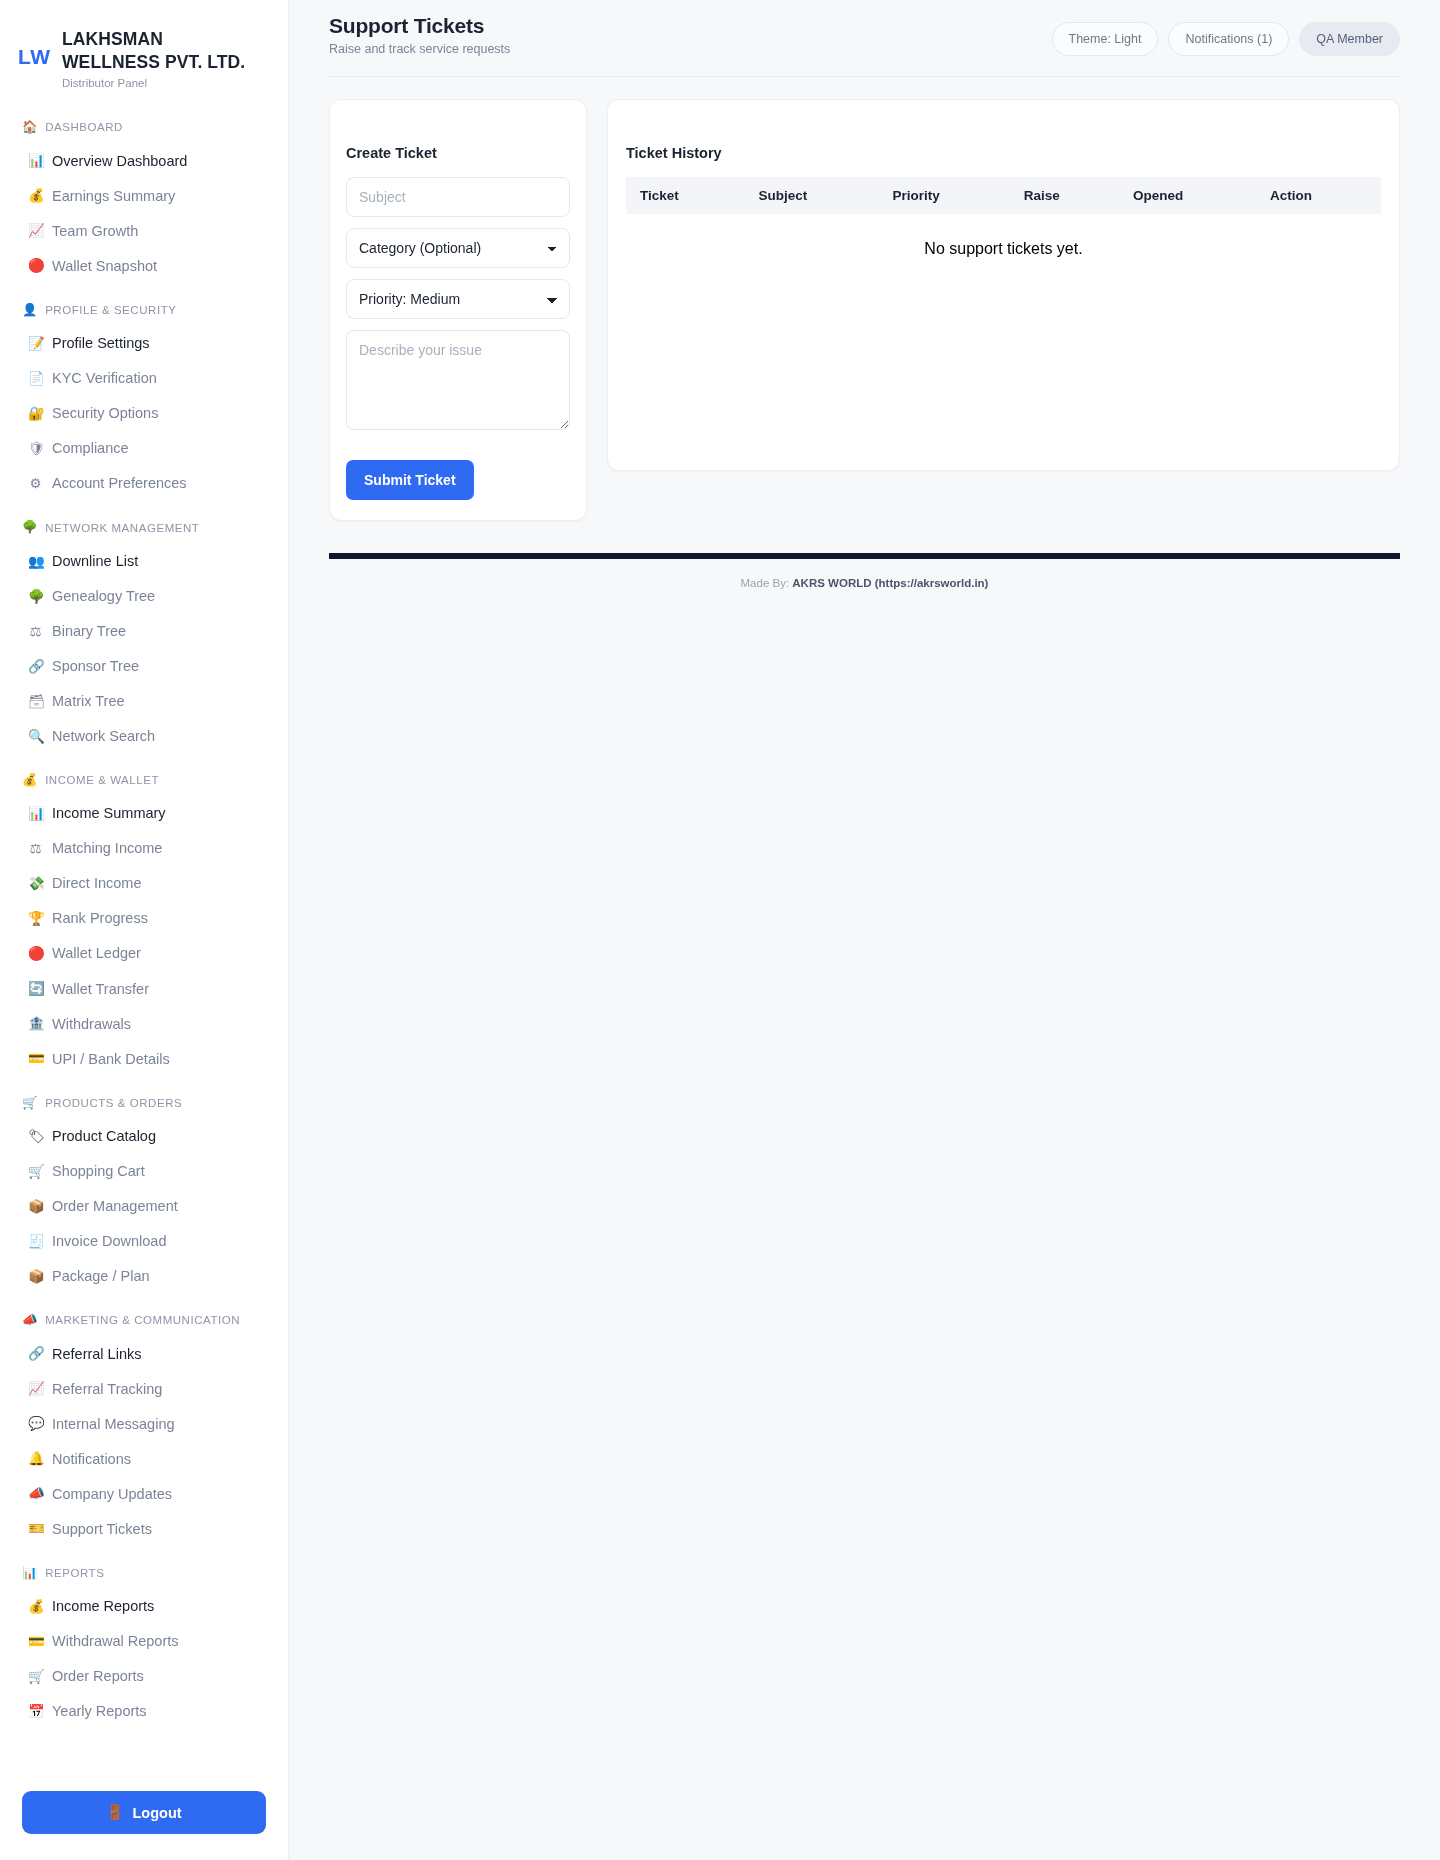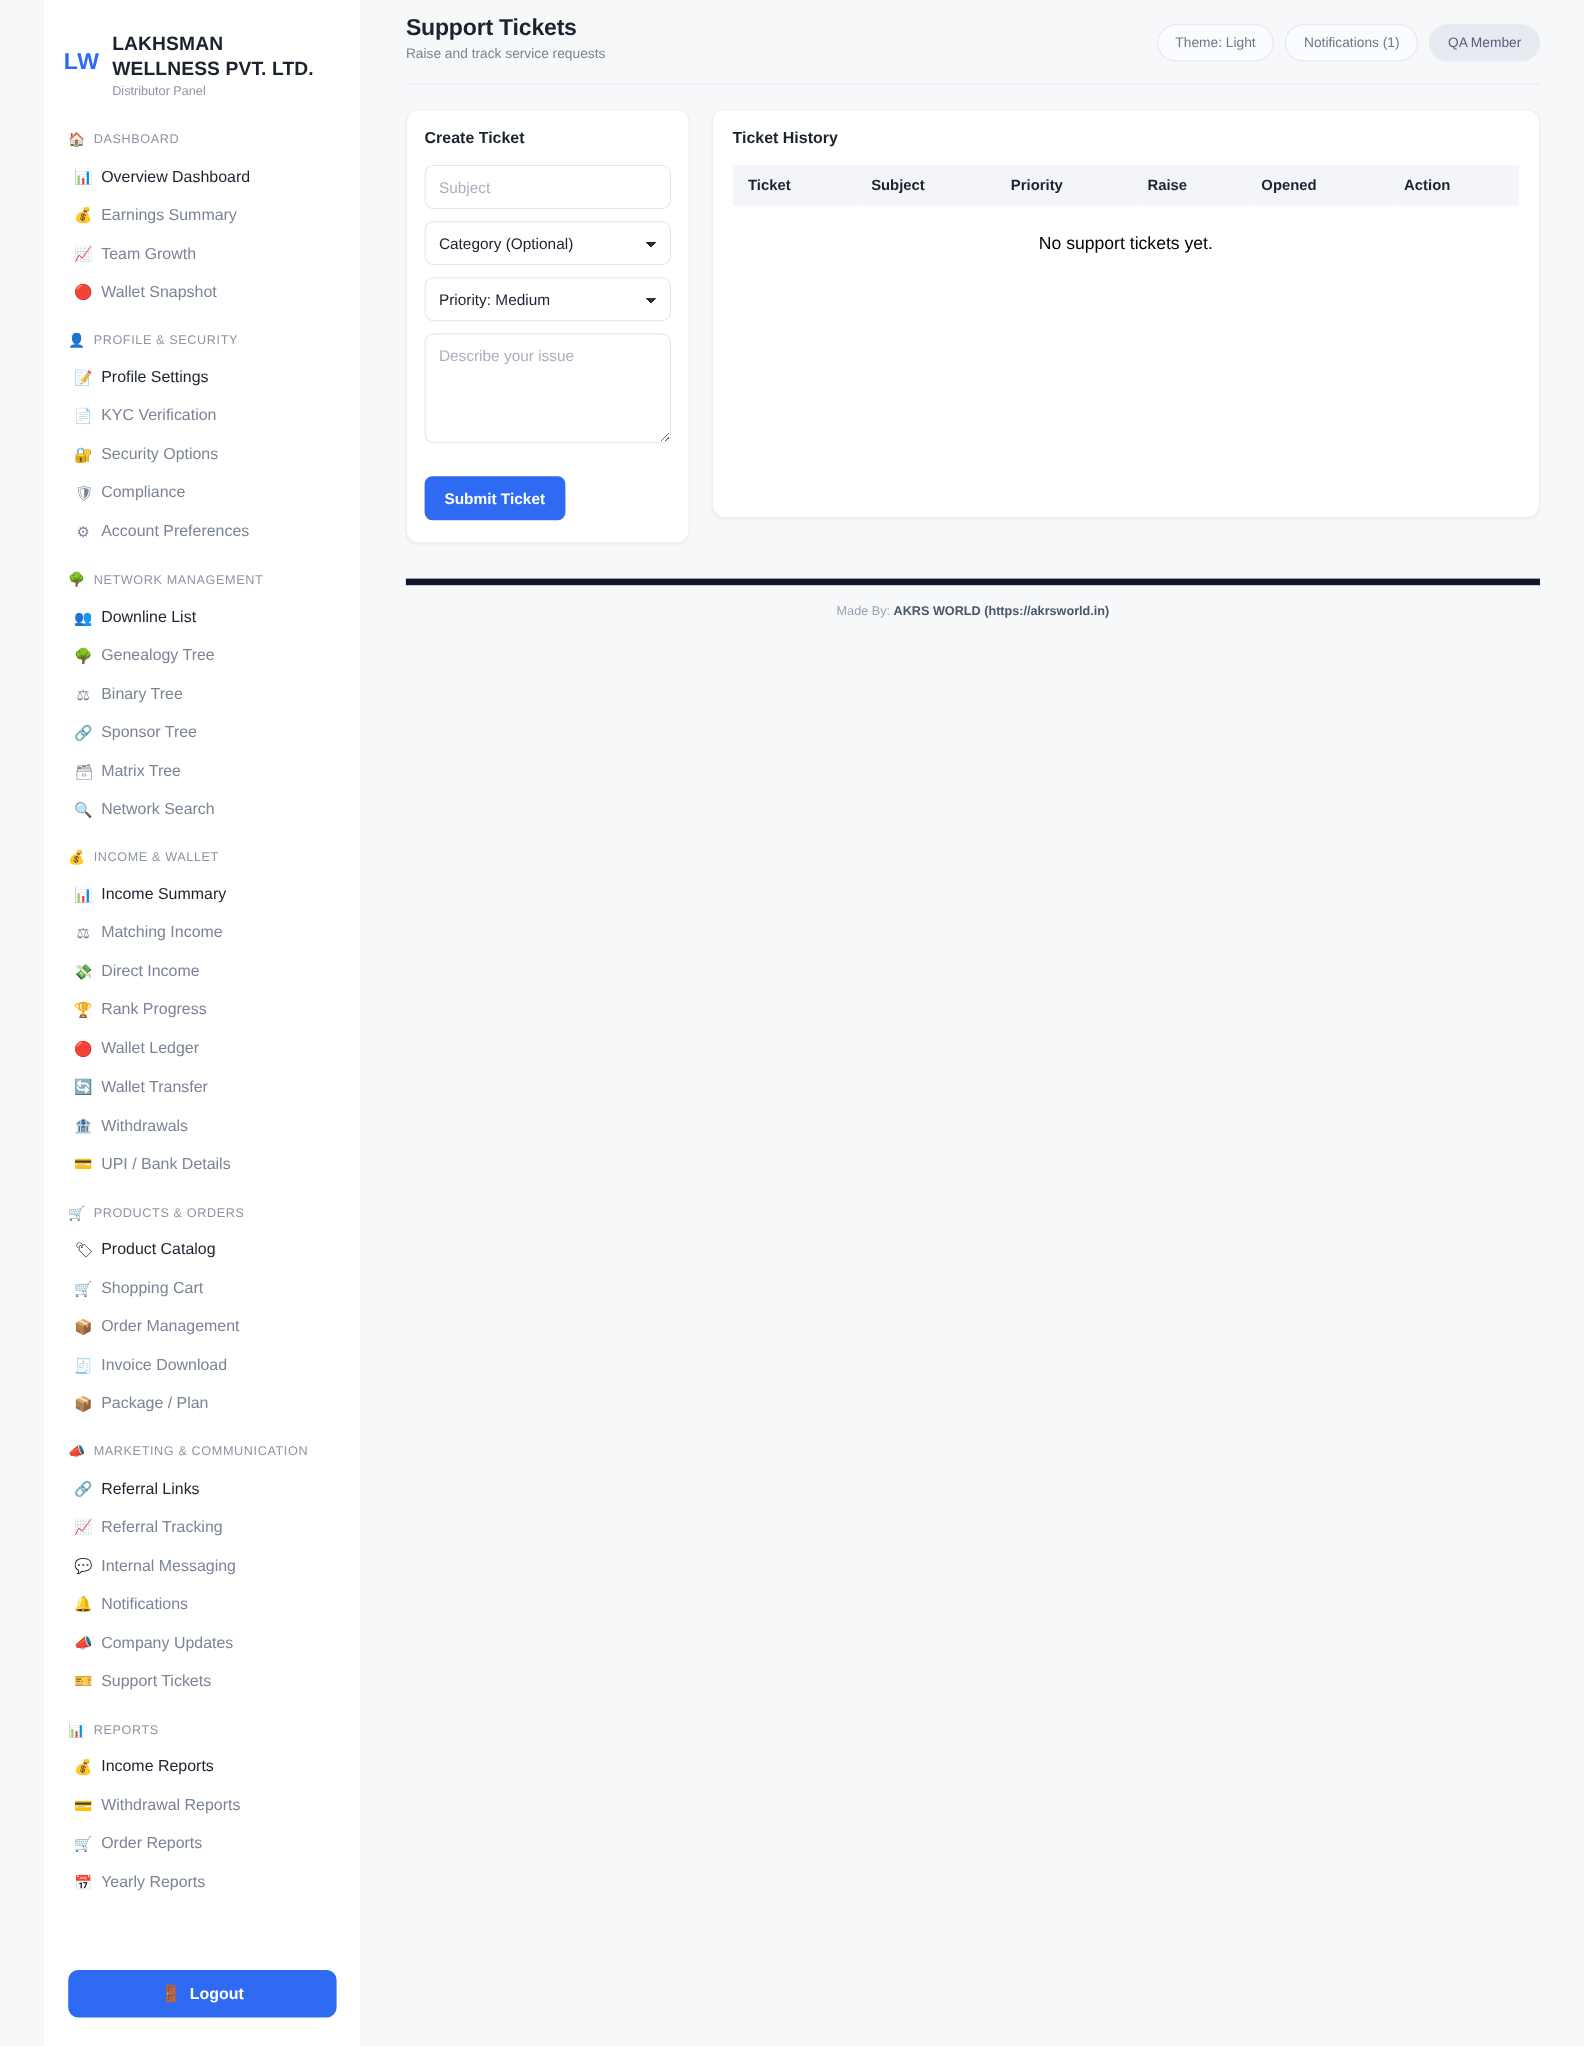--- a/index.html
+++ b/index.html
@@ -11,21 +11,21 @@
     overflow: hidden;
   }
   .app { display: flex; width: 1440px; height: 1860px; }
 
   
   .sidebar {
     width: 289px; min-width: 289px; height: 1860px;
     background: #ffffff;
     border-right: 1px solid #eceef2;
     padding: 26px 0 0 0;
-    display: flex; flex-direction: column; margin-left: 40px;
+    display: flex; flex-direction: column;
   }
   .brand { display: flex; align-items: flex-start; gap: 10px; padding: 0 22px 0 18px; }
   .brand-mark {
     color: #2f6bf2; font-weight: 700; font-size: 21px; letter-spacing: .5px;
     line-height: 1.2; padding-top: 18px; min-width: 34px;
   }
   .brand-text { padding-top: 2px; }
   .brand-title {
     font-size: 17.5px; font-weight: 700; color: #1c2330;
     line-height: 1.32; letter-spacing: .1px; max-width: 200px;
@@ -79,21 +79,21 @@
   .content {
     display: flex; gap: 20px; align-items: flex-start;
     padding: 22px 40px 0 40px;
   }
   .card {
     background: #fff; border: 1px solid #eceef3; border-radius: 12px;
     box-shadow: 0 1px 2px rgba(20,30,60,.035);
   }
   .card-create { width: 258px; min-width: 258px; padding: 18px 16px 20px 16px; }
   .card-history { flex: 1 1 auto; padding: 18px 18px 20px 18px; min-height: 372px; }
-  .card-title { font-size: 14.5px; font-weight: 700; color: #1c2330; margin-bottom: 16px; }
+  .card-title { font-size: 14.5px; font-weight: 700; color: #1c2330; margin-bottom: 16px; margin-top: 27px; }
 
   .field {
     display: block; width: 100%; border: 1px solid #e3e7ee; border-radius: 8px;
     padding: 11px 12px; font-size: 14px; color: #1c2330; margin-bottom: 11px;
     background: #fff; font-family: "Liberation Sans", sans-serif; outline: none;
   }
   .field::placeholder { color: #a9b0bd; }
   select.field {
     appearance: none; -webkit-appearance: none;
     background-image:

